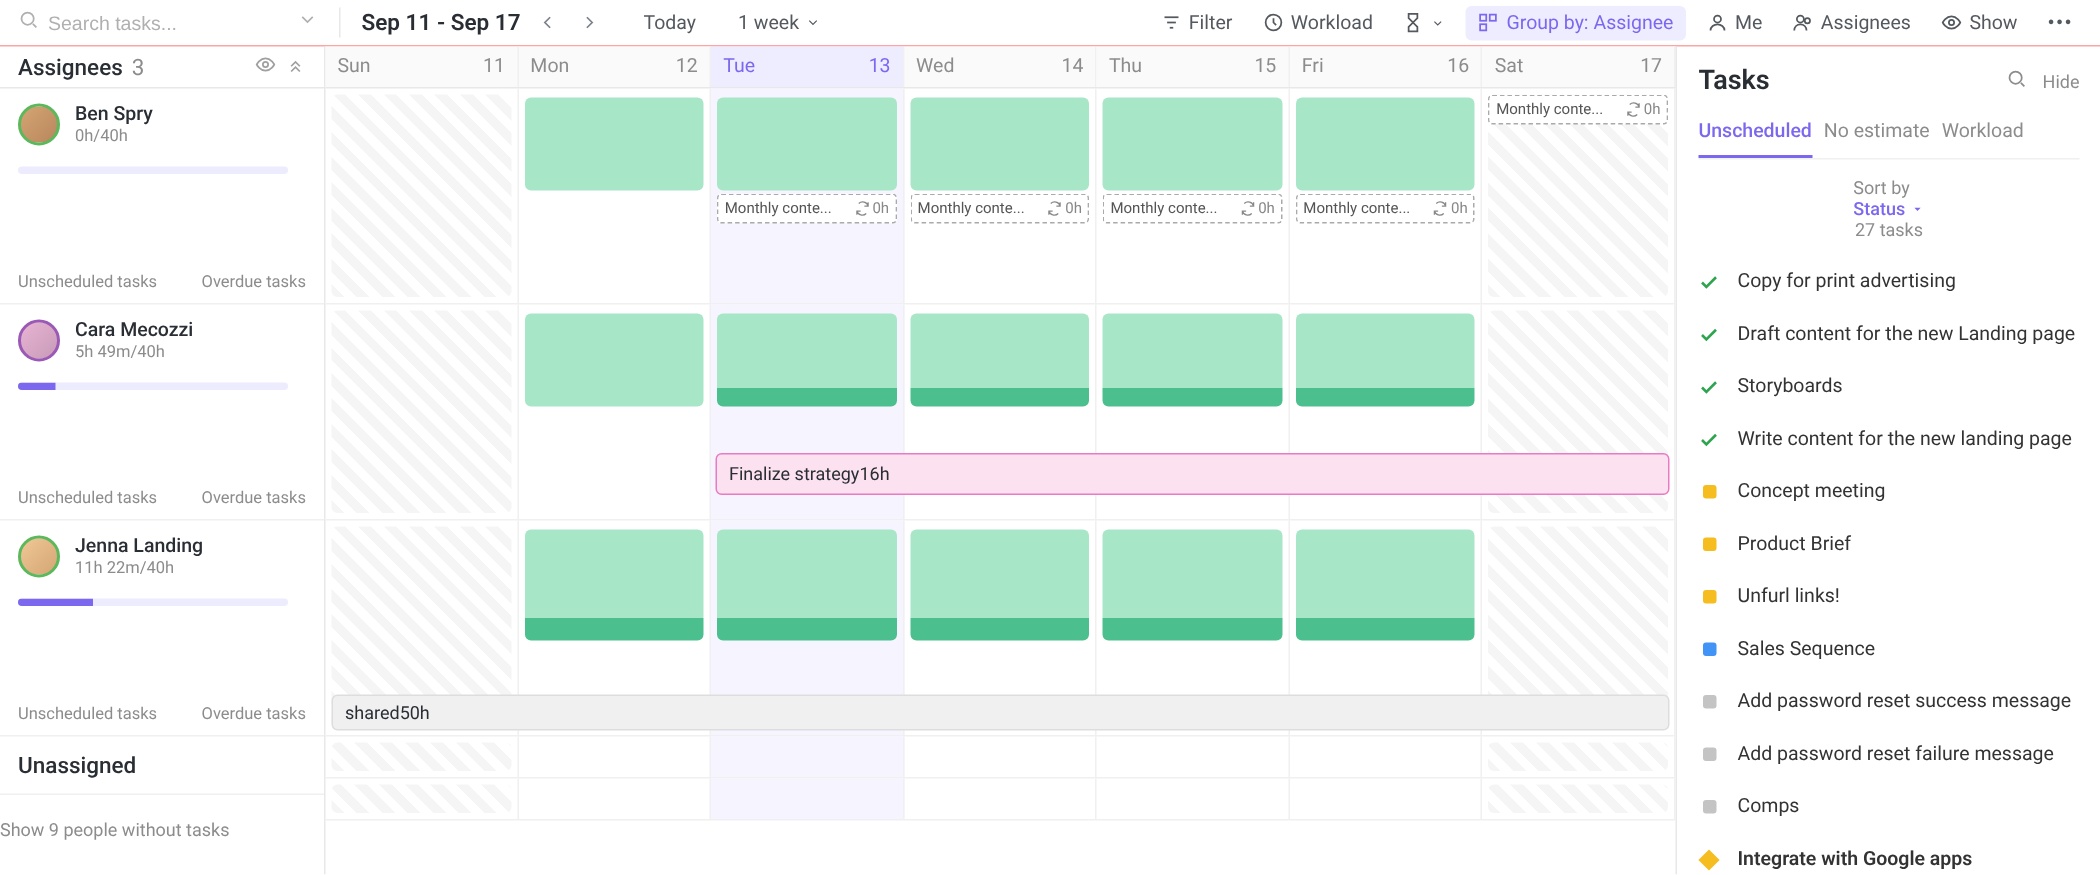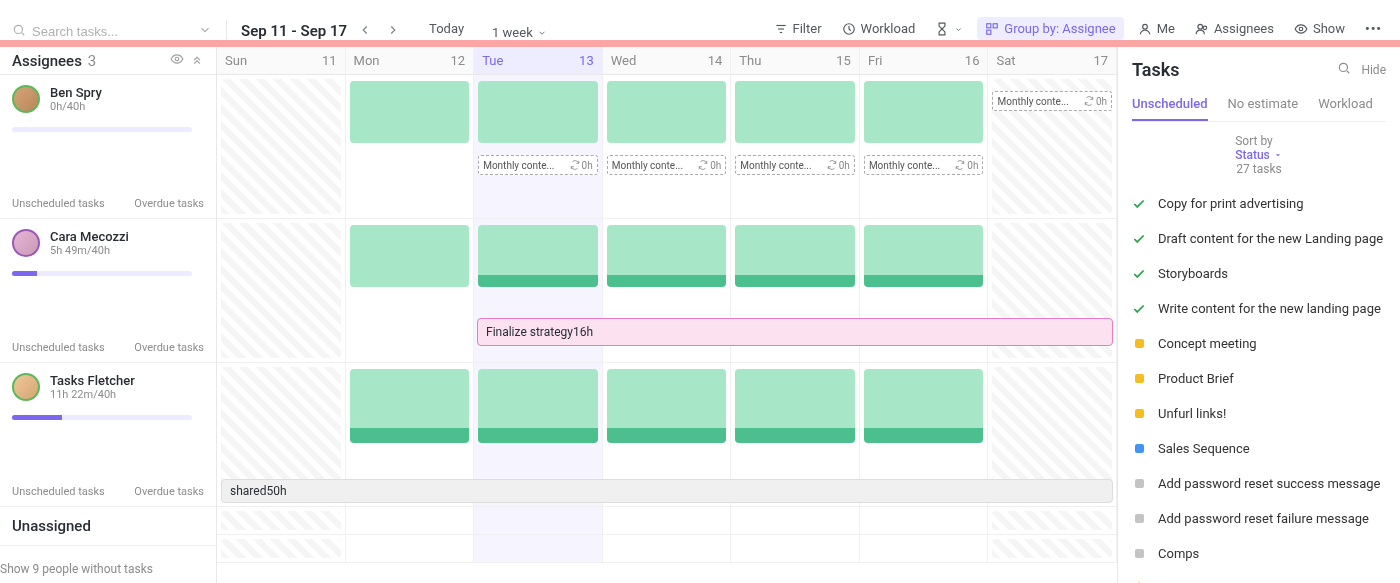--- a/index.html
+++ b/index.html
@@ -1,19 +1,19 @@
 <!DOCTYPE html>
 <html><head>
 <meta charset="utf-8">
 <style>
 * { box-sizing: border-box; margin: 0; padding: 0; }
 body { font-family: -apple-system, BlinkMacSystemFont, "Segoe UI", Roboto, sans-serif; font-size: 13px; color: #292d34; background: #fff; width: 1400px; height: 583px; overflow: hidden; }
 
 
-.toolbar { display: flex; align-items: flex-end; height: 47px; padding: 0 12px; border-bottom: 7px solid #fca5a5; gap: 8px; }
+.toolbar { display: flex; align-items: center; height: 31px; padding: 0 12px; border-bottom: 1px solid #fca5a5; gap: 8px; }
 .toolbar .search-wrap { display: flex; align-items: center; width: 200px; color: #b0b0b0; gap: 6px; }
 .toolbar .search-wrap input { border: none; outline: none; font-size: 13px; width: 150px; }
 .toolbar .search-wrap input::placeholder { color: #b0b0b0; }
 .toolbar .divider { width: 1px; height: 20px; background: #e8e8e8; margin: 0 6px; }
 .toolbar .date-range { font-weight: 600; font-size: 15px; }
 .toolbar .nav-arrow { width: 20px; height: 20px; display: flex; align-items: center; justify-content: center; color: #7c828d; cursor: pointer; }
 .toolbar .today-btn { padding: 4px 10px; color: #54595f; cursor: pointer; margin-left: 8px; }
 .toolbar .period { color: #54595f; display: flex; align-items: center; gap: 4px; cursor: pointer; margin-left: 10px; }
 .spacer { flex: 1; }
 .toolbar .right-item { display: flex; align-items: center; gap: 5px; color: #54595f; cursor: pointer; padding: 4px 6px; }
@@ -47,33 +47,33 @@
 .cal-head { display: flex; height: 28px; border-bottom: 1px solid #e8e8e8; }
 .cal-head .day { flex: 1; padding: 4px 8px; display: flex; align-items: center; justify-content: space-between; font-size: 13px; color: #8c8c8c; border-right: 1px solid #f0f0f0; background: #fafafa; }
 .cal-head .day.today { background: #eeedff; color: #7b68ee; }
 .cal-body { flex: 1; overflow-y: auto; position: relative; }
 .cal-row { height: 144px; border-bottom: 1px solid #f0f0f0; display: flex; position: relative; }
 .cal-cell { flex: 1; border-right: 1px solid #f0f0f0; position: relative; padding: 4px; }
 .cal-cell.today { background: #f5f4ff; }
 .cal-cell.weekend::before { content: ""; position: absolute; inset: 4px; background: repeating-linear-gradient(45deg, #f5f5f5 0 6px, #fff 6px 12px); border-radius: 4px; z-index: 0; }
 .block { height: 62px; background: #a8e6c8; border-radius: 4px; margin: 2px 0; position: relative; z-index: 1; }
 .block.with-bottom { background: linear-gradient(to bottom, #a8e6c8 0 80%, #4bc08e 80% 100%); }
-.recurring { height: 20px; border: 1px dashed #aaa; border-radius: 3px; display: flex; align-items: center; justify-content: space-between; padding: 0 4px; font-size: 10px; color: #555; background: #fff; margin-top: 12px; position: relative; z-index: 1; }
+.recurring { height: 20px; border: 1px dashed #aaa; border-radius: 3px; display: flex; align-items: center; justify-content: space-between; padding: 0 4px; font-size: 10px; color: #555; background: #fff; margin-top: 0; position: relative; z-index: 1; }
 .recurring .rec-hours { display: flex; align-items: center; gap: 2px; color: #888; }
 .pink-bar { position: absolute; left: 260px; right: 4px; top: 99px; height: 28px; background: #fce1f1; border: 1px solid #e87bc4; border-radius: 4px; display: flex; align-items: center; padding: 0 8px; font-size: 12px; z-index: 2; }
 .shared-bar { position: absolute; left: 4px; right: 4px; top: 116px; height: 24px; background: #f0f0f0; border: 1px solid #ddd; border-radius: 4px; display: flex; align-items: center; padding: 0 8px; font-size: 12px; z-index: 2; }
 .cal-row.short { height: 28px; }
 .cal-row.short .cal-cell { padding: 0; }
 
 
 .panel { width: 283px; border-left: 1px solid #e8e8e8; padding: 12px 14px; overflow-y: auto; }
 .panel-head { display: flex; align-items: center; justify-content: space-between; }
 .panel-head h2 { font-size: 18px; font-weight: 600; }
 .panel-head .panel-actions { display: flex; align-items: center; gap: 10px; color: #8c8c8c; font-size: 12px; }
-.panel-tabs { display: flex; gap: 20px; margin-top: 16px; border-bottom: 1px solid #f0f0f0; }
+.panel-tabs { display: flex; gap: 8px; margin-top: 16px; border-bottom: 1px solid #f0f0f0; }
 .panel-tabs .ptab { padding-bottom: 8px; font-size: 13px; color: #8c8c8c; cursor: pointer; }
 .panel-tabs .ptab.active { color: #7b68ee; border-bottom: 2px solid #7b68ee; font-weight: 500; }
 .sort-row { display: flex; align-items: center; justify-content: space-between; margin-top: 12px; font-size: 12px; color: #8c8c8c; flex-direction: column; }
 .sort-row .sort-val { color: #7b68ee; font-weight: 500; display: flex; align-items: center; gap: 3px; }
 .task-list { margin-top: 10px; }
 .task-item { display: flex; align-items: center; gap: 12px; padding: 10px 0; font-size: 13px; color: #333; cursor: pointer; text-align: right; }
 .task-item .status-icon { width: 14px; height: 14px; flex-shrink: 0; display: flex; align-items: center; justify-content: center; }
 .status-sq { width: 9px; height: 9px; border-radius: 2px; }
 .sq-yellow { background: #f5bd1f; }
 .sq-blue { background: #4194f6; }
@@ -227,21 +227,21 @@
       <div class="subtasks-links">
         <span>Unscheduled tasks</span>
         <span>Overdue tasks</span>
       </div>
     </div>
 
     <div class="person-row">
       <div class="person-top">
         <div class="avatar jenna"></div>
         <div>
-          <div class="pname">Tasks Fletcher</div>
+          <div class="pname">Jenna Landing</div>
           <div class="phours">11h 22m/40h</div>
         </div>
       </div>
       <div class="mini-bar">
           <div class="fill" style="width:28%"></div>
         </div>
       <div class="subtasks-links">
         <span>Unscheduled tasks</span>
         <span>Overdue tasks</span>
       </div>

